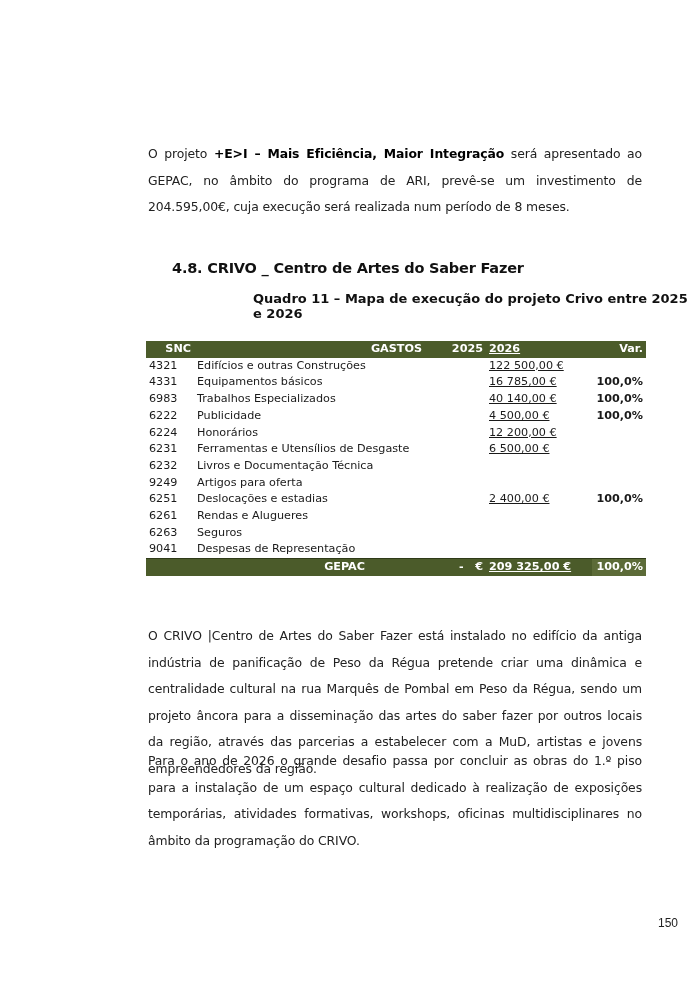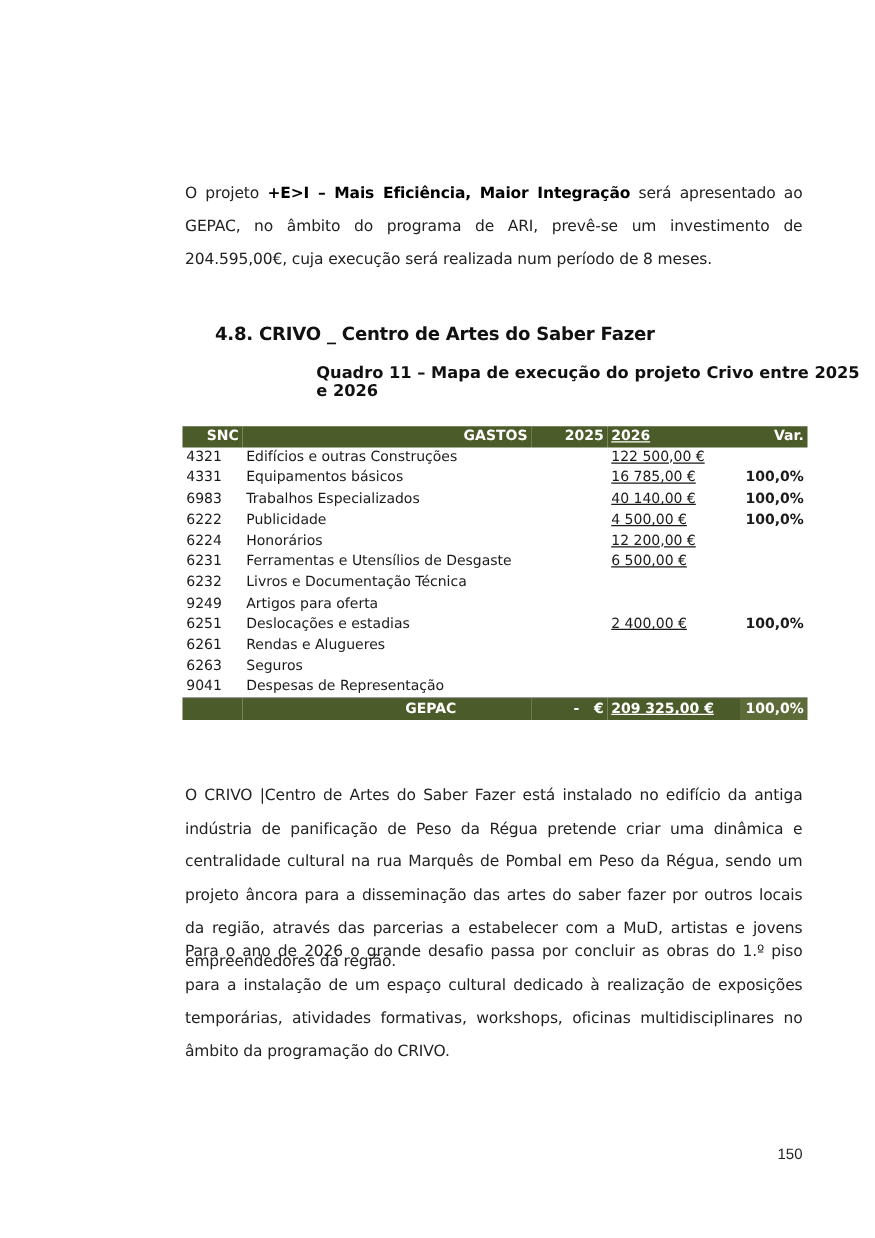--- a/index.html
+++ b/index.html
@@ -19,21 +19,21 @@
   #table thead th { background: #4b5b2a; color: #fff; font-weight: bold; text-align: right; }
   #table .num { text-align: right; }
   #table .var { text-align: right; font-weight: bold; width: 48px; }
   #table .snc { width: 42px; }
   #table .y25 { width: 55px; text-align: right; }
   #table .y26 { width: 100px; text-align: left; text-decoration: underline; }
   #table tfoot td { background: #4b5b2a; color: #fff; font-weight: bold; border-top: 1px solid #2f3a18; }
   #table tfoot .var { background: #5c6b38; }
   #p2 { top: 623px; }
   #p3 { top: 748px; }
-  #page-number { position: absolute; left: 622px; top: 916px; font-size: 12px; color: #222;
+  #page-number { position: absolute; left: 658px; top: 916px; font-size: 12px; color: #222;
            font-family: "Liberation Sans", sans-serif; }
 </style>
 </head>
 <body>
 
 <div id="p1" class="para"><span>O projeto </span><b>+E&gt;I – Mais Eficiência, Maior Integração</b><span> será apresentado ao GEPAC, no âmbito do programa de ARI, prevê-se um investimento de 204.595,00€, cuja execução será realizada num período de 8 meses.</span></div>
 
 <div id="section-title">4.8. CRIVO _ Centro de Artes do Saber Fazer</div>
 <div id="caption">Quadro 11 – Mapa de execução do projeto Crivo entre 2025 e 2026</div>
 

